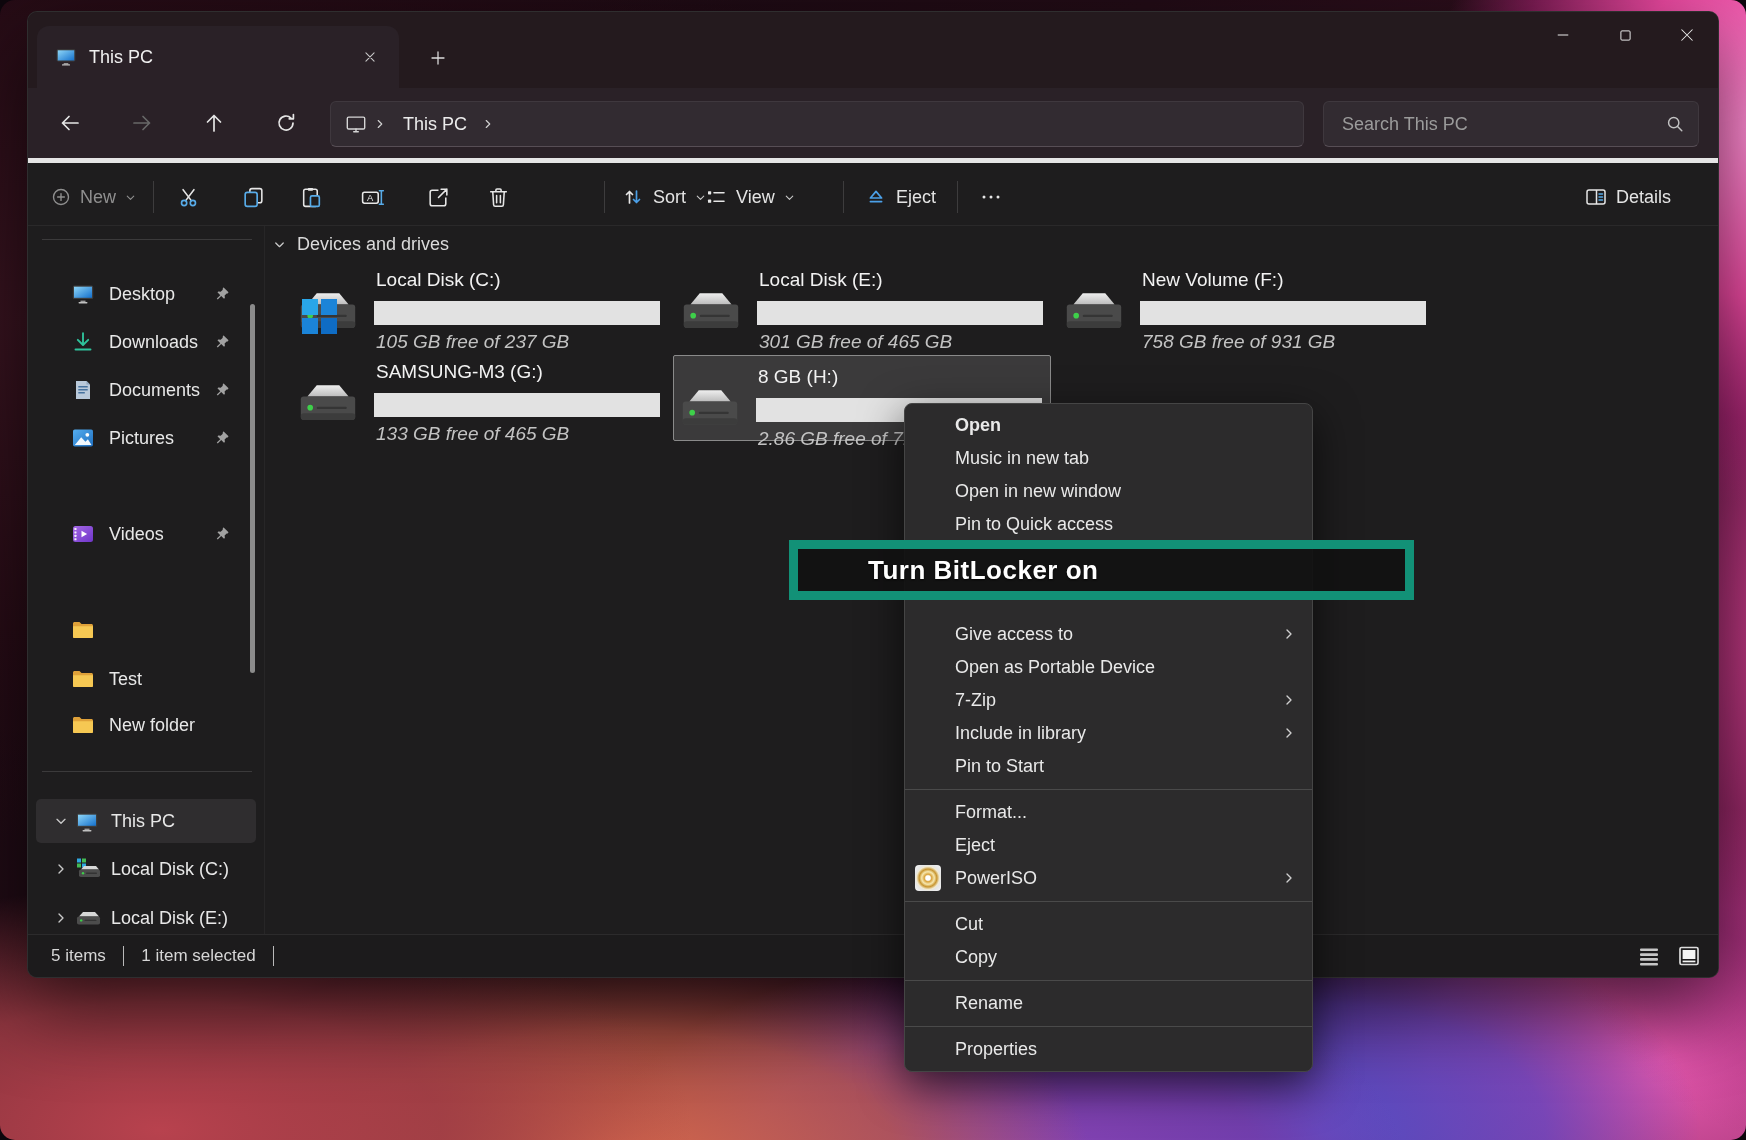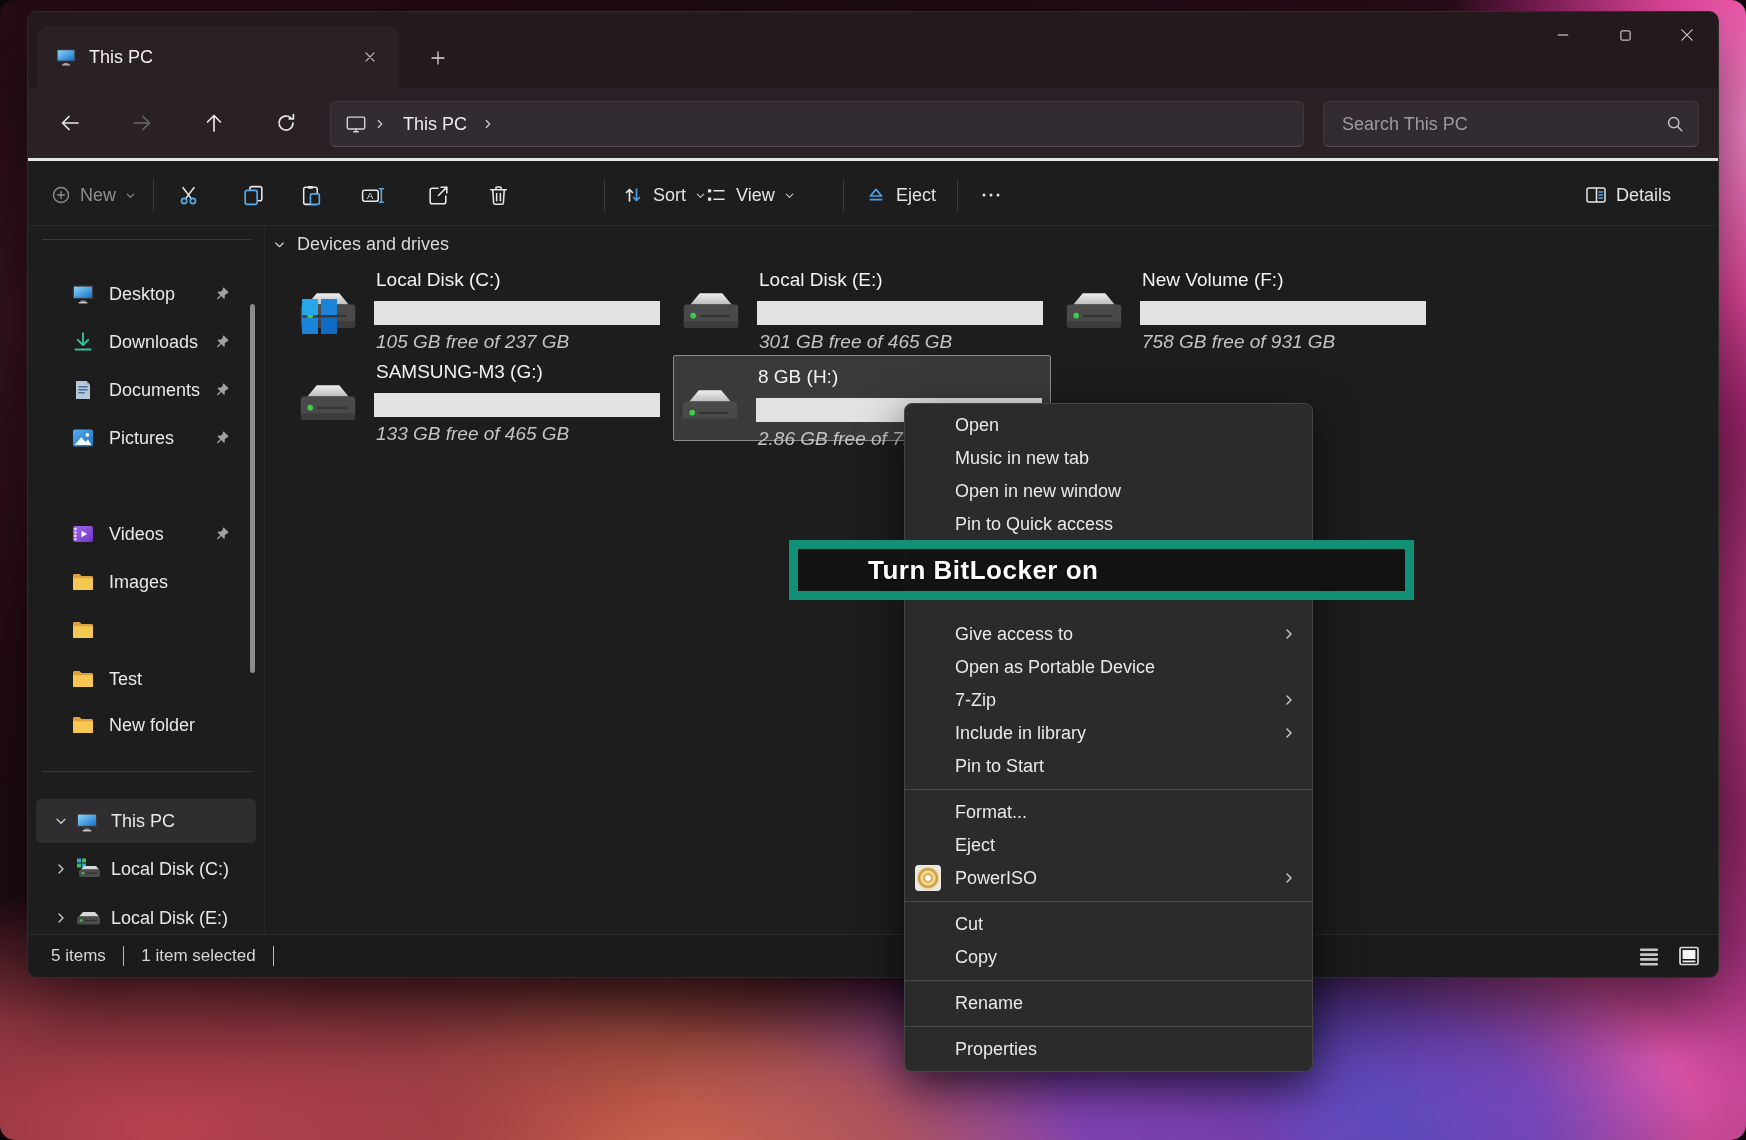--- a/index.html
+++ b/index.html
@@ -33,21 +33,21 @@
   .navbtn{position:absolute;top:15px;width:40px;height:40px;border-radius:5px;display:flex;align-items:center;justify-content:center;}
   .addr{position:absolute;left:302px;top:13px;width:974px;height:46px;background:#322b31;
     border:1px solid #3f383e;border-bottom-color:#574e55;border-radius:6px;display:flex;align-items:center;padding:0 14px;}
   .addr .crumb{color:#ececec;font-size:18px;margin:0 10px;}
   .search{position:absolute;left:1295px;top:13px;width:376px;height:46px;background:#322b31;
     border:1px solid #3f383e;border-bottom-color:#574e55;border-radius:6px;display:flex;align-items:center;padding:0 12px 0 16px;}
   .search input{flex:1;background:transparent;border:none;outline:none;color:#bdbdbd;font-size:18px;}
   .search input::placeholder{color:#9b9b9b;}
   
   .toolbar{position:absolute;left:0;top:146px;width:100%;height:68px;background:#1e1d1e;
-    border-top:3px solid #e5e5e5;border-bottom:1px solid #2a292a;}
+    border-top:5px solid #e5e5e5;border-bottom:1px solid #2a292a;}
   .tbtn{position:absolute;top:14px;width:40px;height:40px;border-radius:5px;display:flex;align-items:center;justify-content:center;}
   .tsep{position:absolute;top:18px;width:1px;height:32px;background:#3d3c3d;}
   .tgroup{position:absolute;top:14px;height:40px;display:flex;align-items:center;gap:8px;border-radius:5px;padding:0 8px;}
   .tgroup .tg-label{color:#e4e4e4;font-size:18px;}
   .tgroup.disabled .tg-label{color:#8f8f8f;}
   
   .bodyarea{position:absolute;left:0;top:214px;width:100%;bottom:43px;background:#1e1d1e;}
   .side-divider{position:absolute;left:236px;top:214px;bottom:43px;width:1px;background:#272627;}
   .sb-topline{position:absolute;left:14px;top:13px;width:210px;height:1px;background:#3b3a3b;}
   .sb-row{position:absolute;left:8px;width:220px;height:44px;border-radius:5px;display:flex;align-items:center;}
@@ -76,21 +76,21 @@
   
   .statusbar{position:absolute;left:0;bottom:0;width:100%;height:43px;background:#1c1b1c;border-top:1px solid #2c2b2c;
     display:flex;align-items:center;padding:0 12px 0 23px;color:#d6d6d6;font-size:17px;}
   .statusbar .sdv{width:1.5px;height:20px;background:#b9b9b9;margin:0 17px;}
   .statusbar .spacer{flex:1;}
   .sb-viewbtn{width:34px;height:30px;display:flex;align-items:center;justify-content:center;border-radius:4px;margin-left:6px;}
   
   .cmenu{position:absolute;left:904px;top:403px;width:409px;background:#2c2b2c;border:1px solid #454545;
     border-radius:8px;box-shadow:0 14px 44px rgba(0,0,0,.65);padding:5px 0;z-index:30;}
   .mi{position:relative;height:33px;line-height:33px;padding-left:50px;padding-right:40px;color:#e9e9e9;font-size:18px;white-space:nowrap;}
-  .mi.bold{font-weight:normal;}
+  .mi.bold{font-weight:bold;}
   .mi .sub-arrow{position:absolute;right:15px;top:8px;width:16px;height:16px;color:#cfcfcf;}
   .mi .mi-icon{position:absolute;left:10px;top:3px;width:26px;height:26px;border-radius:4px;background:#f0f0f0;
     background:radial-gradient(circle at 50% 50%,#ffffff 0 12%,#d9a33c 20%,#f7e8b0 34%,#c8952f 48%,#f2ead0 62%,#e6e6e6 70%,#f5f5f5 100%);}
   .mi.bitlocker-row{height:77px;}
   .msep{height:1px;background:#4a4a4a;margin:6px 0;}
   
   .annotation{position:absolute;left:789px;top:540px;width:625px;height:60px;border:9px solid #129177;
     background:rgba(17,17,17,.93);z-index:40;display:flex;align-items:center;}
   .annotation .a-label{padding-left:70px;color:#ffffff;font-size:26px;font-weight:bold;letter-spacing:.5px;
     text-shadow:0 1px 2px rgba(0,0,0,.8);}
@@ -397,29 +397,20 @@
             <path d="M10.5 8.8v6.4l5.6-3.2z" fill="#fff"></path>
           </svg>
         </span>
       <span class="qa-label">Videos</span>
       <span class="pin">
           <svg width="16" height="16" viewBox="0 0 24 24">
             <path d="M13.8 2.6c.3-.3.8-.3 1.1 0l6.5 6.5c.3.3.3.8 0 1.1l-1.2 1.2c-.3.3-.8.3-1.1 0l-.1-.1-3.1 3.1.4 2.8c.1.5-.1.9-.4 1.2l-.9.9-4.2-4.2-5.2 5.2-1.4-1.4 5.2-5.2-4.2-4.2.9-.9c.3-.3.7-.5 1.2-.4l2.8.4 3.1-3.1-.1-.1c-.3-.3-.3-.8 0-1.1z" fill="#a2a2a2"></path>
           </svg>
         </span>
     </div>
-    <div class="sb-row" style="top:548px">
-      <span class="qa-icon">
-          <svg width="24" height="24" viewBox="0 0 24 24">
-            <path d="M2 5.6C2 4.7 2.7 4 3.6 4h4.9l2 2.1h9.9c.9 0 1.6.7 1.6 1.6V18.4c0 .9-.7 1.6-1.6 1.6H3.6C2.7 20 2 19.3 2 18.4z" fill="#dfa139"></path>
-            <path d="M2 8.3h20v10.1c0 .9-.7 1.6-1.6 1.6H3.6C2.7 20 2 19.3 2 18.4z" fill="#f6c853"></path>
-          </svg>
-        </span>
-      <span class="qa-label">Images</span>
-    </div>
     <div class="sb-row" style="top:596px">
       <span class="qa-icon">
           <svg width="24" height="24" viewBox="0 0 24 24">
             <path d="M2 5.6C2 4.7 2.7 4 3.6 4h4.9l2 2.1h9.9c.9 0 1.6.7 1.6 1.6V18.4c0 .9-.7 1.6-1.6 1.6H3.6C2.7 20 2 19.3 2 18.4z" fill="#dfa139"></path>
             <path d="M2 8.3h20v10.1c0 .9-.7 1.6-1.6 1.6H3.6C2.7 20 2 19.3 2 18.4z" fill="#f6c853"></path>
           </svg>
         </span>
       <span class="qa-label"></span>
     </div>
     <div class="sb-row" style="top:645px">

